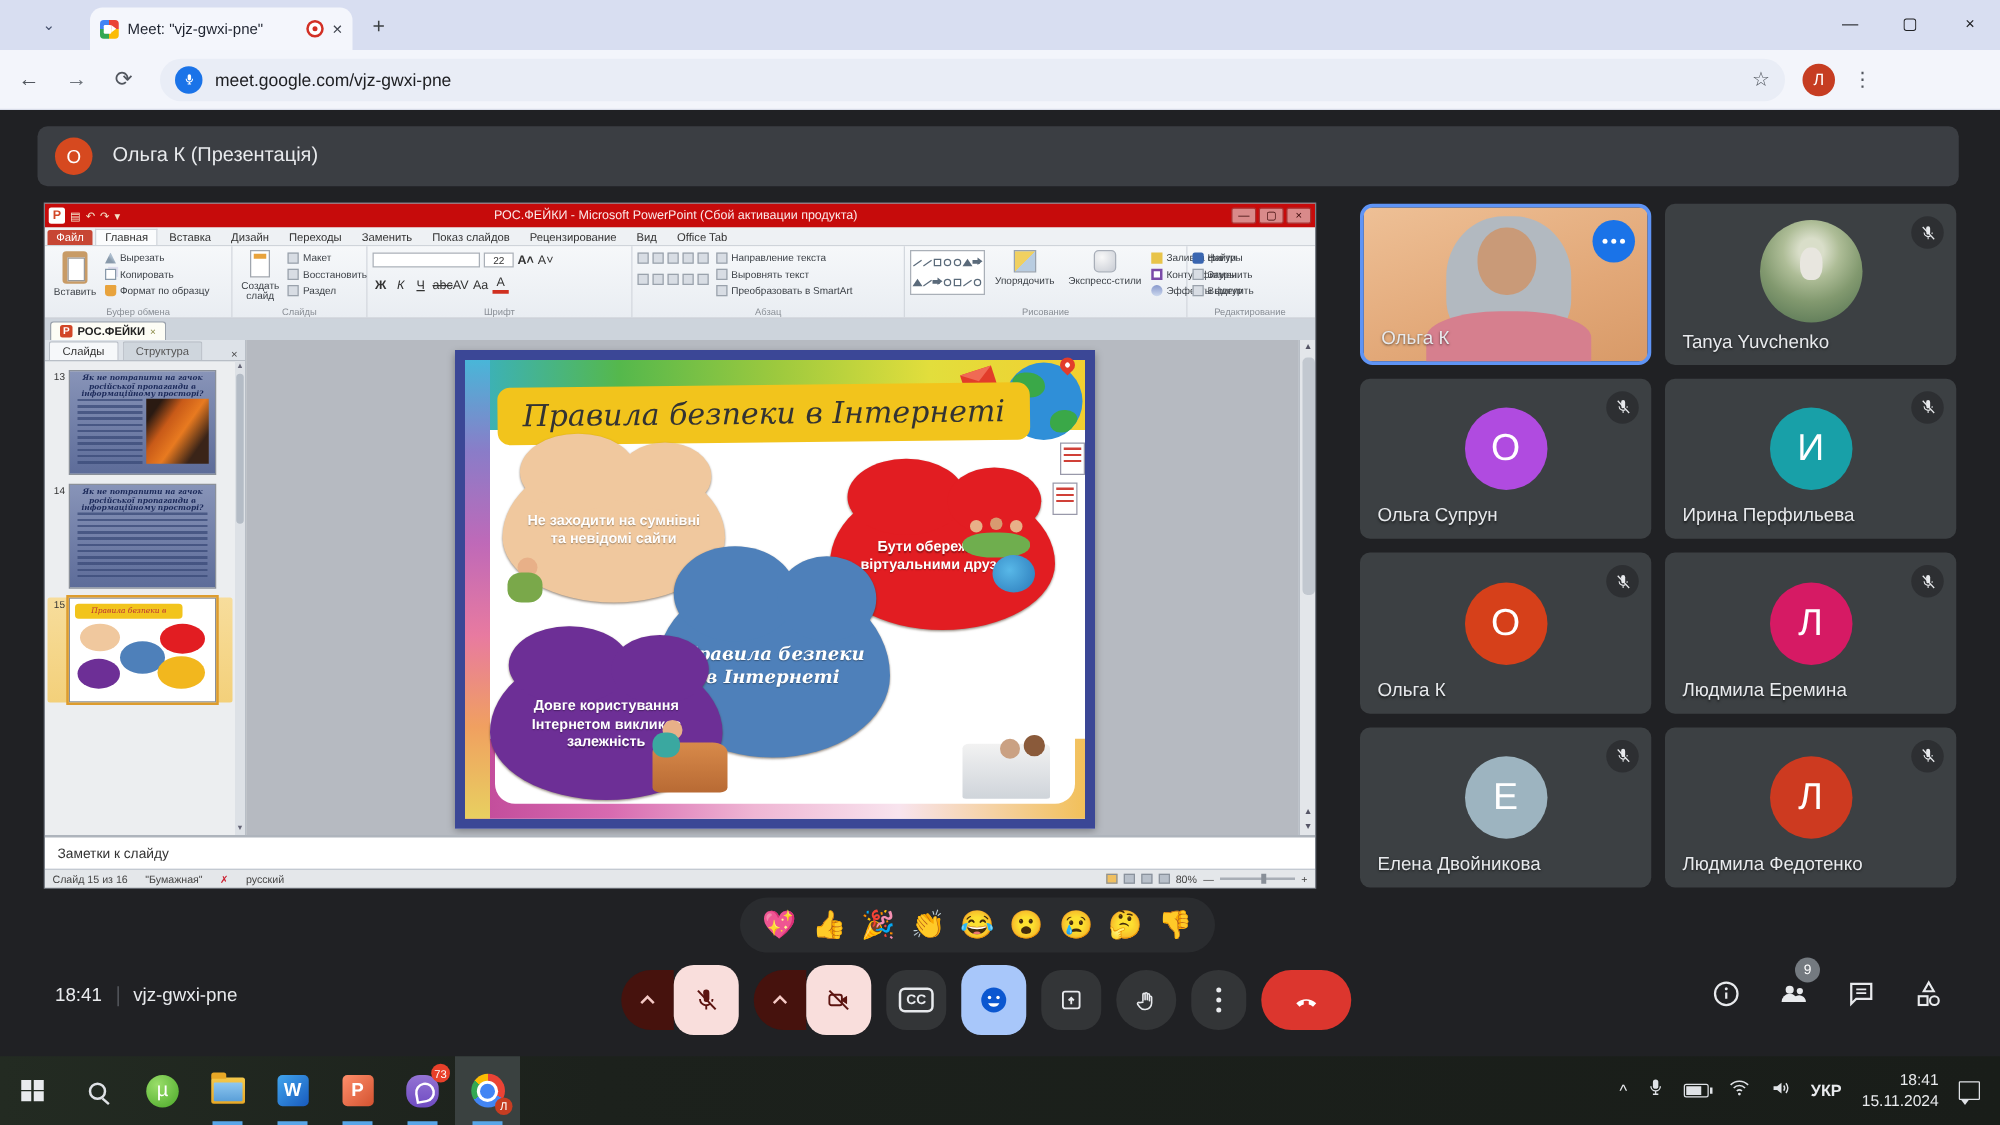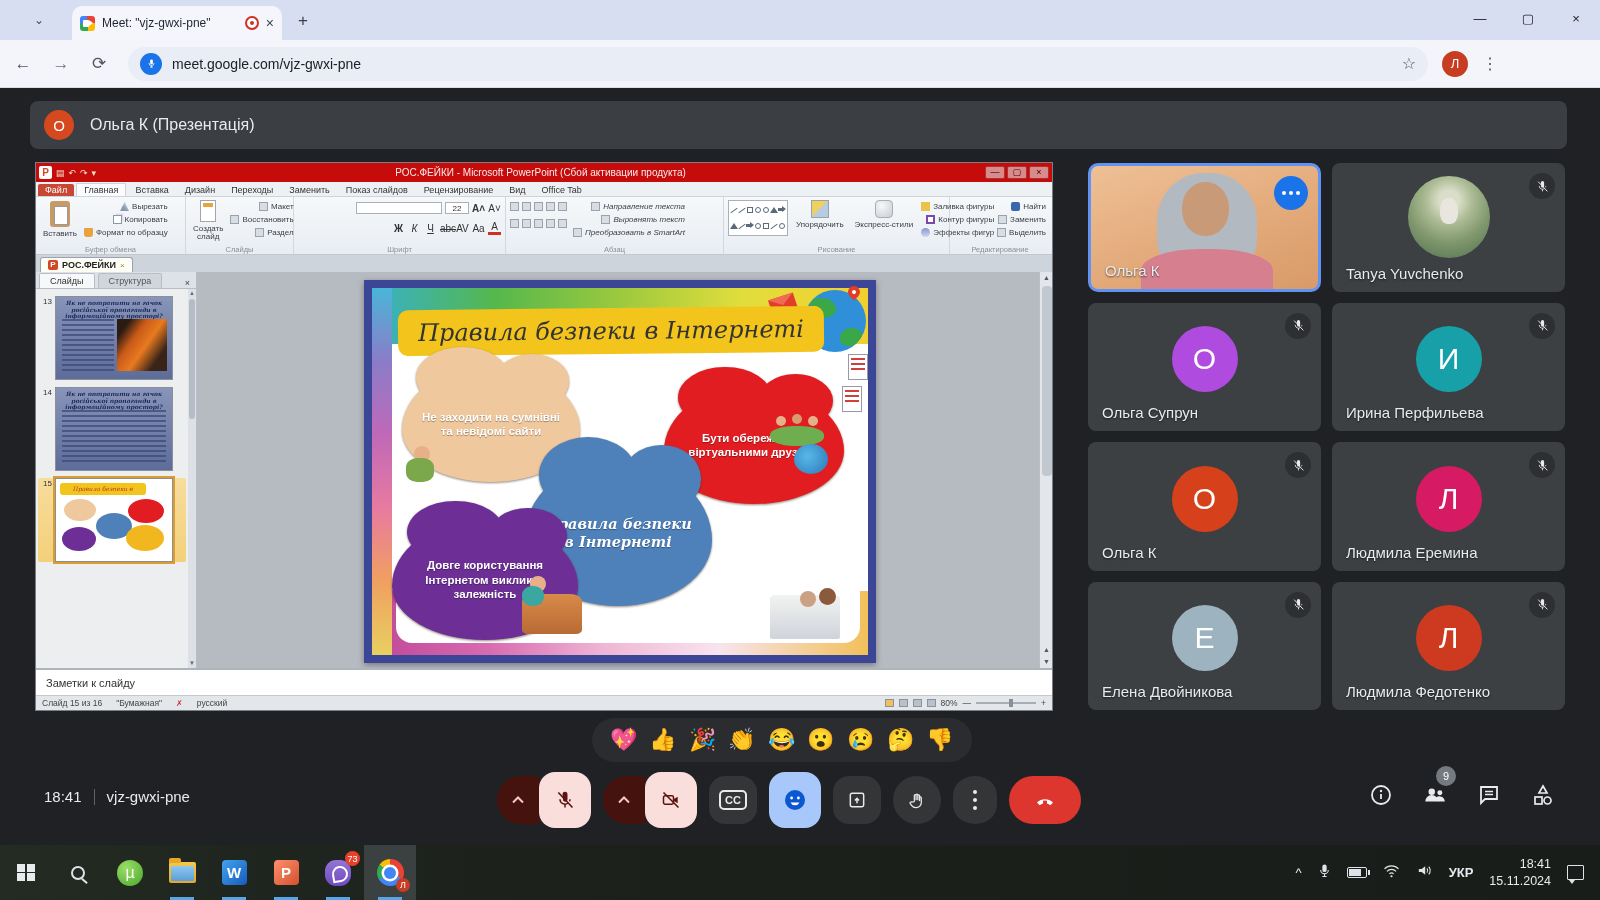--- a/index.html
+++ b/index.html
@@ -83,21 +83,21 @@
   .ppt-winbtns{display:flex;gap:2px;padding-right:3px;}
   .ppt-winbtns b{width:20px;height:13px;background:#d98a8a;border:1px solid #a33;color:#300;font-size:9px;font-weight:normal;text-align:center;line-height:11px;border-radius:2px;}
   .ppt-menu{position:absolute;left:0;top:19px;width:100%;height:15px;background:#eef1f4;border-bottom:1px solid #cfd4da;display:flex;align-items:flex-end;gap:2px;padding-left:2px;}
   .pm{font-size:9px;color:#333;padding:1px 7px;}
   .pm.file{background:#c74634;color:#fff;border-radius:2px 2px 0 0;}
   .pm.active{background:#fbfcfd;border:1px solid #cfd4da;border-bottom:none;}
   .ppt-ribbon{position:absolute;left:0;top:34px;width:100%;height:58px;background:linear-gradient(#f6f8fa,#e9edf2);border-bottom:1px solid #c3c9d1;display:flex;}
   .rgroup{position:relative;height:100%;border-right:1px solid #d3d8de;padding:3px 4px 10px 4px;}
   .rgroup .glabel{position:absolute;left:0;right:0;bottom:0;text-align:center;font-size:7.5px;color:#8a8f96;}
   .rtext{font-size:8px;color:#3a3f45;white-space:nowrap;}
-  .rrow{display:flex;align-items:center;gap:3px;height:13px;justify-content:flex-end;}
+  .rrow{display:flex;align-items:center;gap:3px;height:13px;}
   .bigbtn{display:flex;flex-direction:column;align-items:center;justify-content:center;gap:2px;padding:0 3px;}
   .ic{display:inline-block;width:9px;height:9px;flex:0 0 auto;}
   .ic-clip{width:20px;height:26px;background:#c89b66;border-radius:3px;position:relative;}
   .ic-clip::after{content:"";position:absolute;left:4px;top:5px;width:12px;height:17px;background:#fff;border:1px solid #999;}
   .ic-page{width:16px;height:22px;background:#fff;border:1px solid #a0a6ae;position:relative;}
   .ic-page::after{content:"";position:absolute;left:2px;top:2px;right:2px;height:4px;background:#e8a33d;}
   .ic-cut{background:linear-gradient(45deg,#8899aa 40%,#aabbcc 60%);clip-path:polygon(50% 0,100% 100%,0 100%);}
   .ic-copy{background:#fff;border:1px solid #8899aa;box-shadow:2px -2px 0 -0.5px #dde;}
   .ic-brush{background:#e8a33d;border-radius:1px 1px 3px 3px;}
   .ic-sq{background:#d8dde4;border:1px solid #9aa2ac;}
@@ -351,21 +351,21 @@
           <span class="fglyph" style="font-style:italic">К</span>
           <span class="fglyph" style="text-decoration:underline">Ч</span>
           <span class="fglyph" style="text-decoration:line-through">abc</span>
           <span class="fglyph">AV</span>
           <span class="fglyph">Aa</span>
           <span class="fglyph" style="border-bottom:3px solid #d03020">А</span>
         </div>
         <div class="glabel">Шрифт</div>
       </div>
       <div class="rgroup" style="width:218px">
-        <div style="display:flex;gap:6px;font-style:italic;">
+        <div style="display:flex;gap:6px;">
           <div>
             <div class="rrow">
                 <span class="ic ic-sq"></span>
                 <span class="ic ic-sq"></span>
                 <span class="ic ic-sq"></span>
                 <span class="ic ic-sq"></span>
                 <span class="ic ic-sq"></span>
               </div>
             <div class="rrow" style="margin-top:4px">
                 <span class="ic ic-sq"></span>

